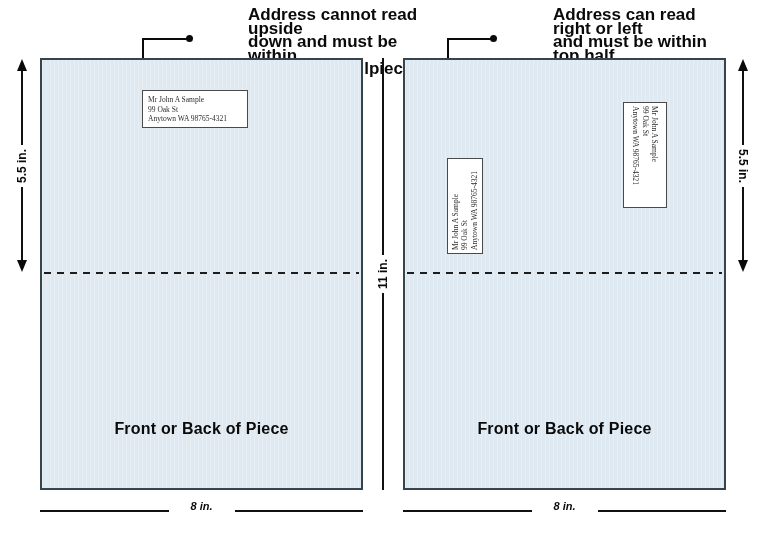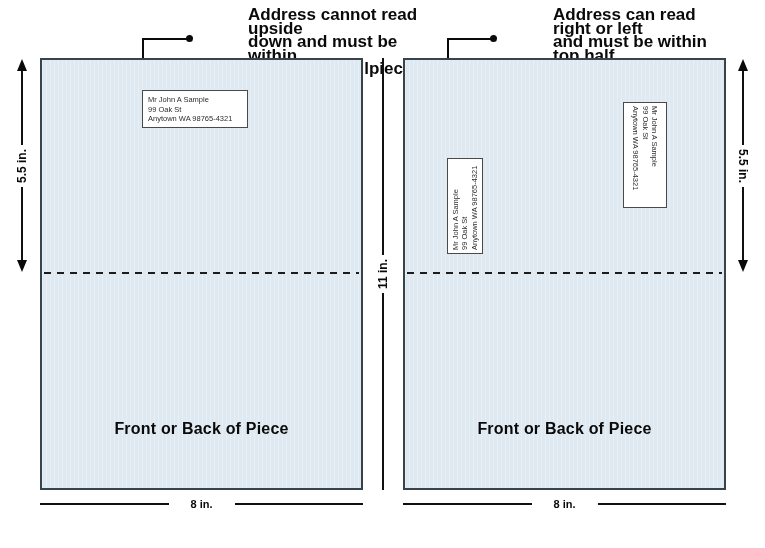--- a/index.html
+++ b/index.html
@@ -24,21 +24,21 @@
     background:repeating-linear-gradient(90deg, #1c1c1c 0 7px, rgba(0,0,0,0) 7px 13px);
   }
 
   .body-label {
     position:absolute; left:0; right:0; top:360px; text-align:center;
     font-size:16px; font-weight:bold; color:#0a0a0a; letter-spacing:.2px;
   }
 
   
   .addr-box {
-    position:absolute; background:#ffffff; border:1px solid #4a4a4a;
+    position:absolute; background:#ffffff; border:1px solid #4a4a4a;font-family:Liberation Serif, serif;
   }
   .addr-text {
     font-size:7.5px; line-height:9.5px; color:#2e2e2e; white-space:nowrap;
   }
   .addr-upright { left:100px; top:30px; width:106px; height:38px; padding:4px 5px; }
 
   .addr-rot { overflow:visible; }
   .addr-rot-ccw { left:42px;  top:98px; width:36px; height:96px; }
   .addr-rot-cw  { left:218px; top:42px; width:44px; height:106px; }
   .rot-inner {
@@ -87,21 +87,21 @@
     border-top:12px solid #0a0a0a;
   }
   .vdim-label {
     font-size:12px; font-weight:bold; color:#0a0a0a;
     writing-mode:vertical-rl; margin:4px 0; background:#ffffff; white-space:nowrap;
   }
   .read-up { transform:rotate(180deg); }  
 
   .hdim {
     position:absolute; top:496px; width:323px; height:16px;
-    display:flex; align-items:center;
+    display:flex; align-items:flex-end;font-style:italic;
   }
   .hdim-left  { left:40px; }
   .hdim-right { left:403px; }
   .hdim .seg { flex:1 1 auto; height:2px; background:#111111; }
   .hdim-label { font-size:11px; font-weight:bold; color:#0a0a0a; padding:0 22px; white-space:nowrap; }
 </style>
 </head>
 <body>
 
 <div class="canvas">

